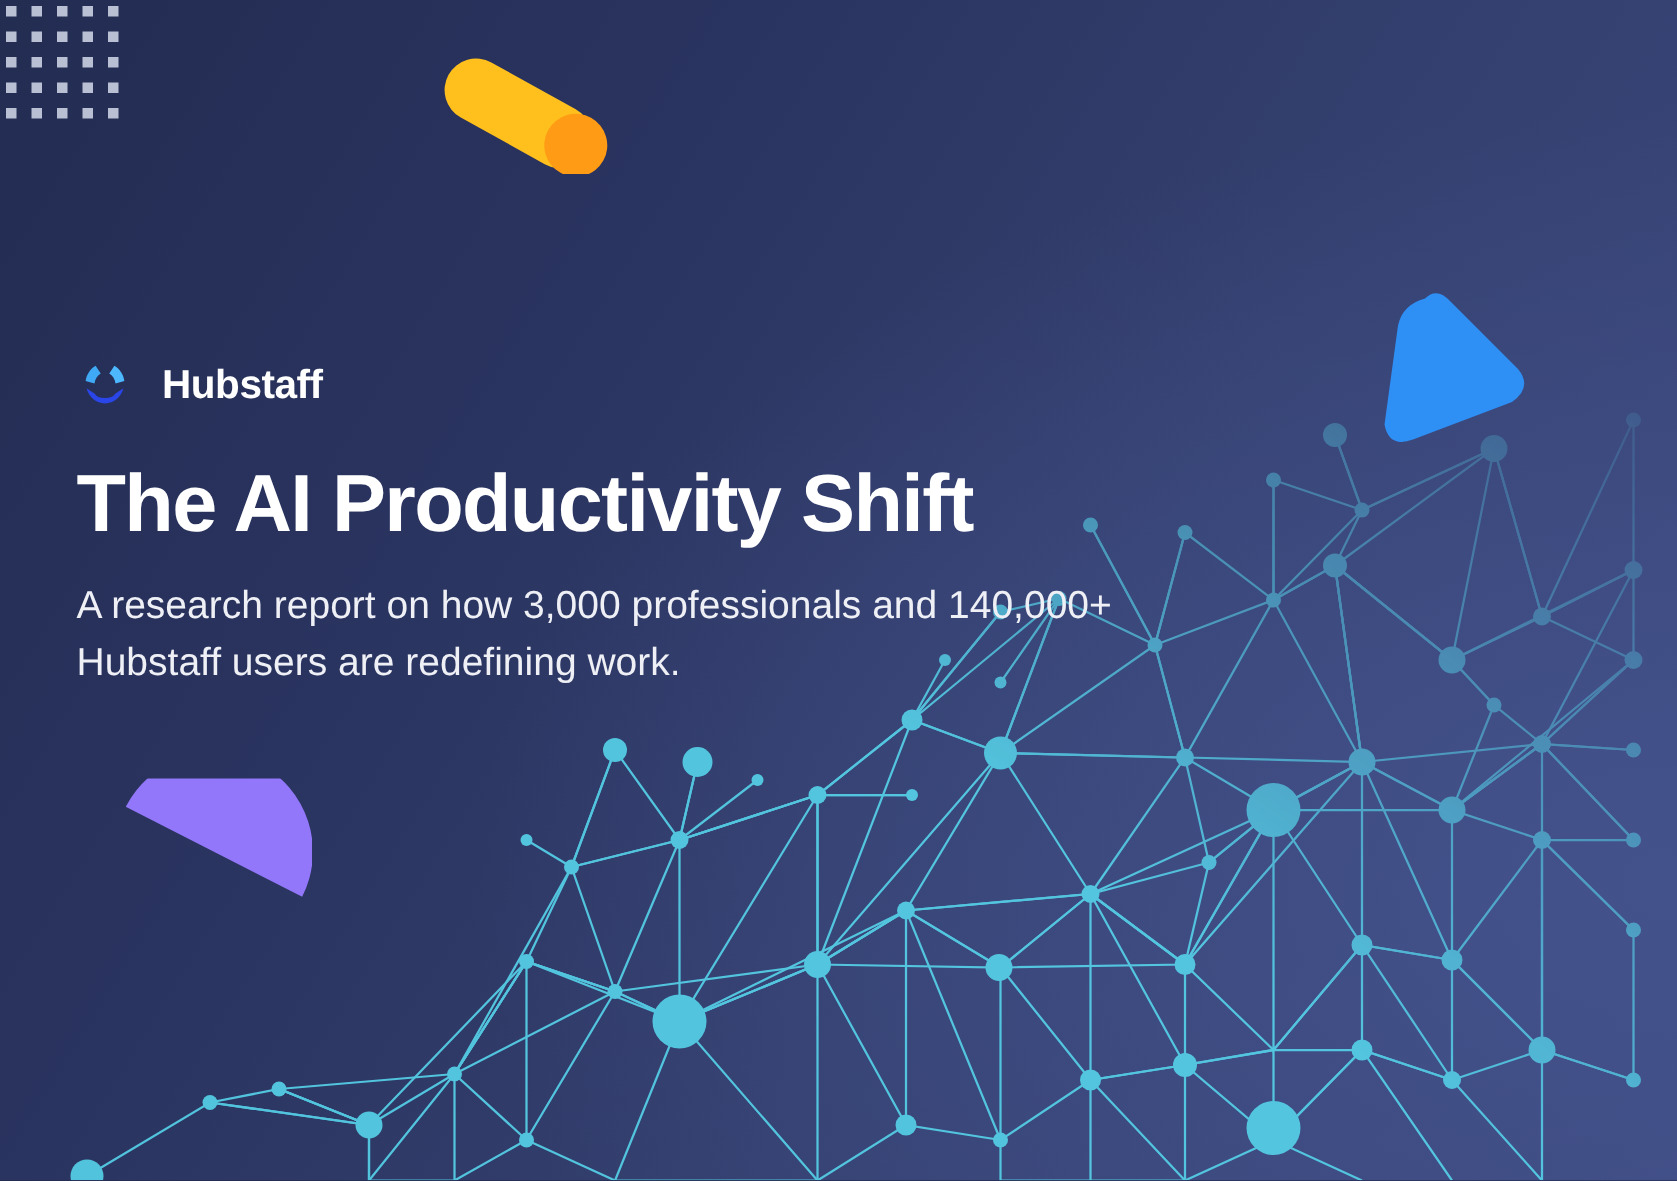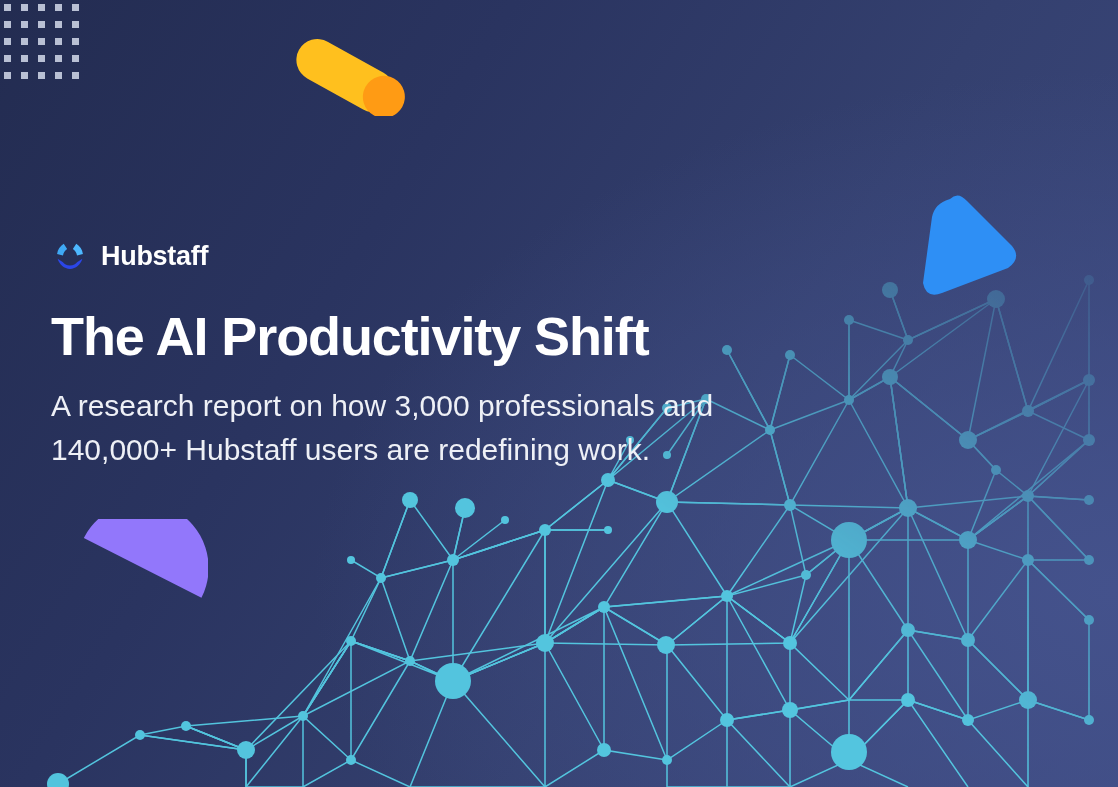--- a/index.html
+++ b/index.html
@@ -72,21 +72,21 @@
   
   .content {
     position: absolute;
     left: 51px;
     top: 233px;
     width: 860px;
   }
   .brand {
     display: flex;
     align-items: center;
-    gap: 12px;
+    gap: 19px;
     height: 46px;
   }
   .brand-mark { width: 38px; height: 38px; display: block; }
   .brand-name {
     color: #ffffff;
     font-size: 27px;
     font-weight: bold;
     letter-spacing: -0.3px;
   }
   .cover-title {
@@ -94,21 +94,21 @@
     color: #ffffff;
     font-size: 54px;
     font-weight: bold;
     letter-spacing: -1.1px;
     line-height: 1.05;
     white-space: nowrap;
   }
   .cover-subtitle {
     margin: 19px 0 0 0;
     color: #eef0f6;
-    font-size: 30px;
+    font-size: 26px;
     font-weight: normal;
     line-height: 1.48;
     max-width: 770px;
   }
 </style>
 </head>
 <body>
 
 <div id="cover">
 

